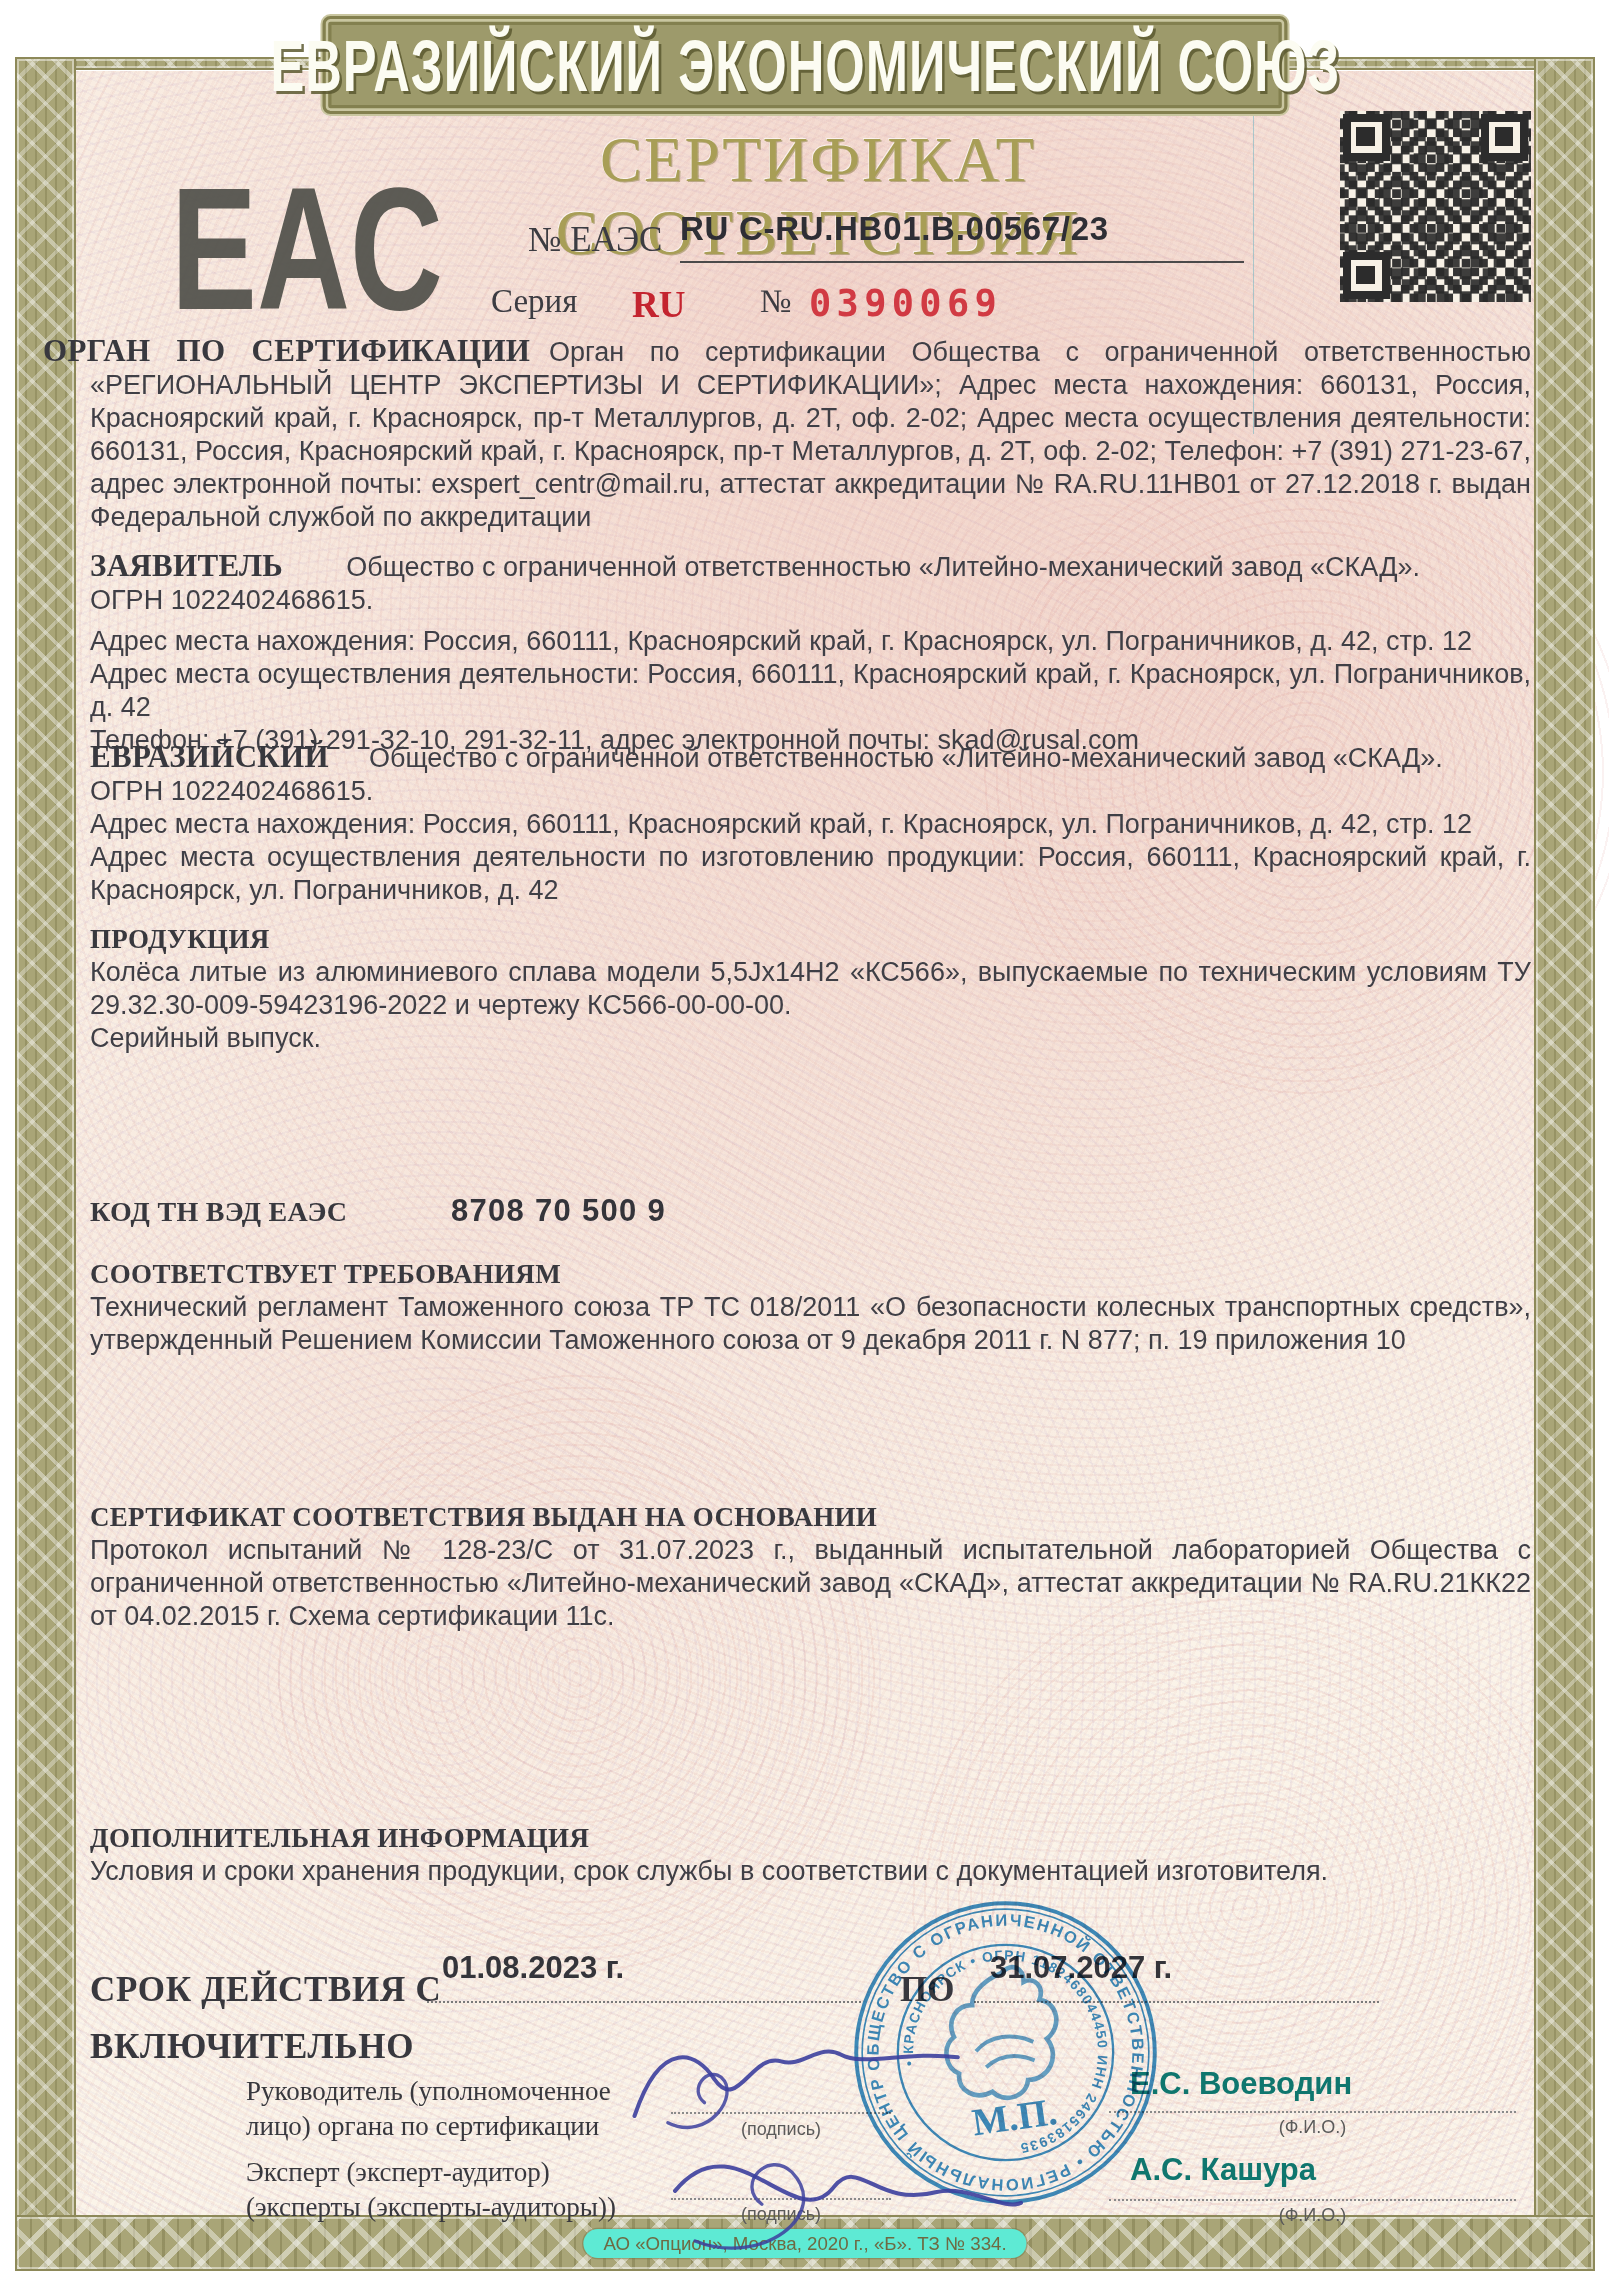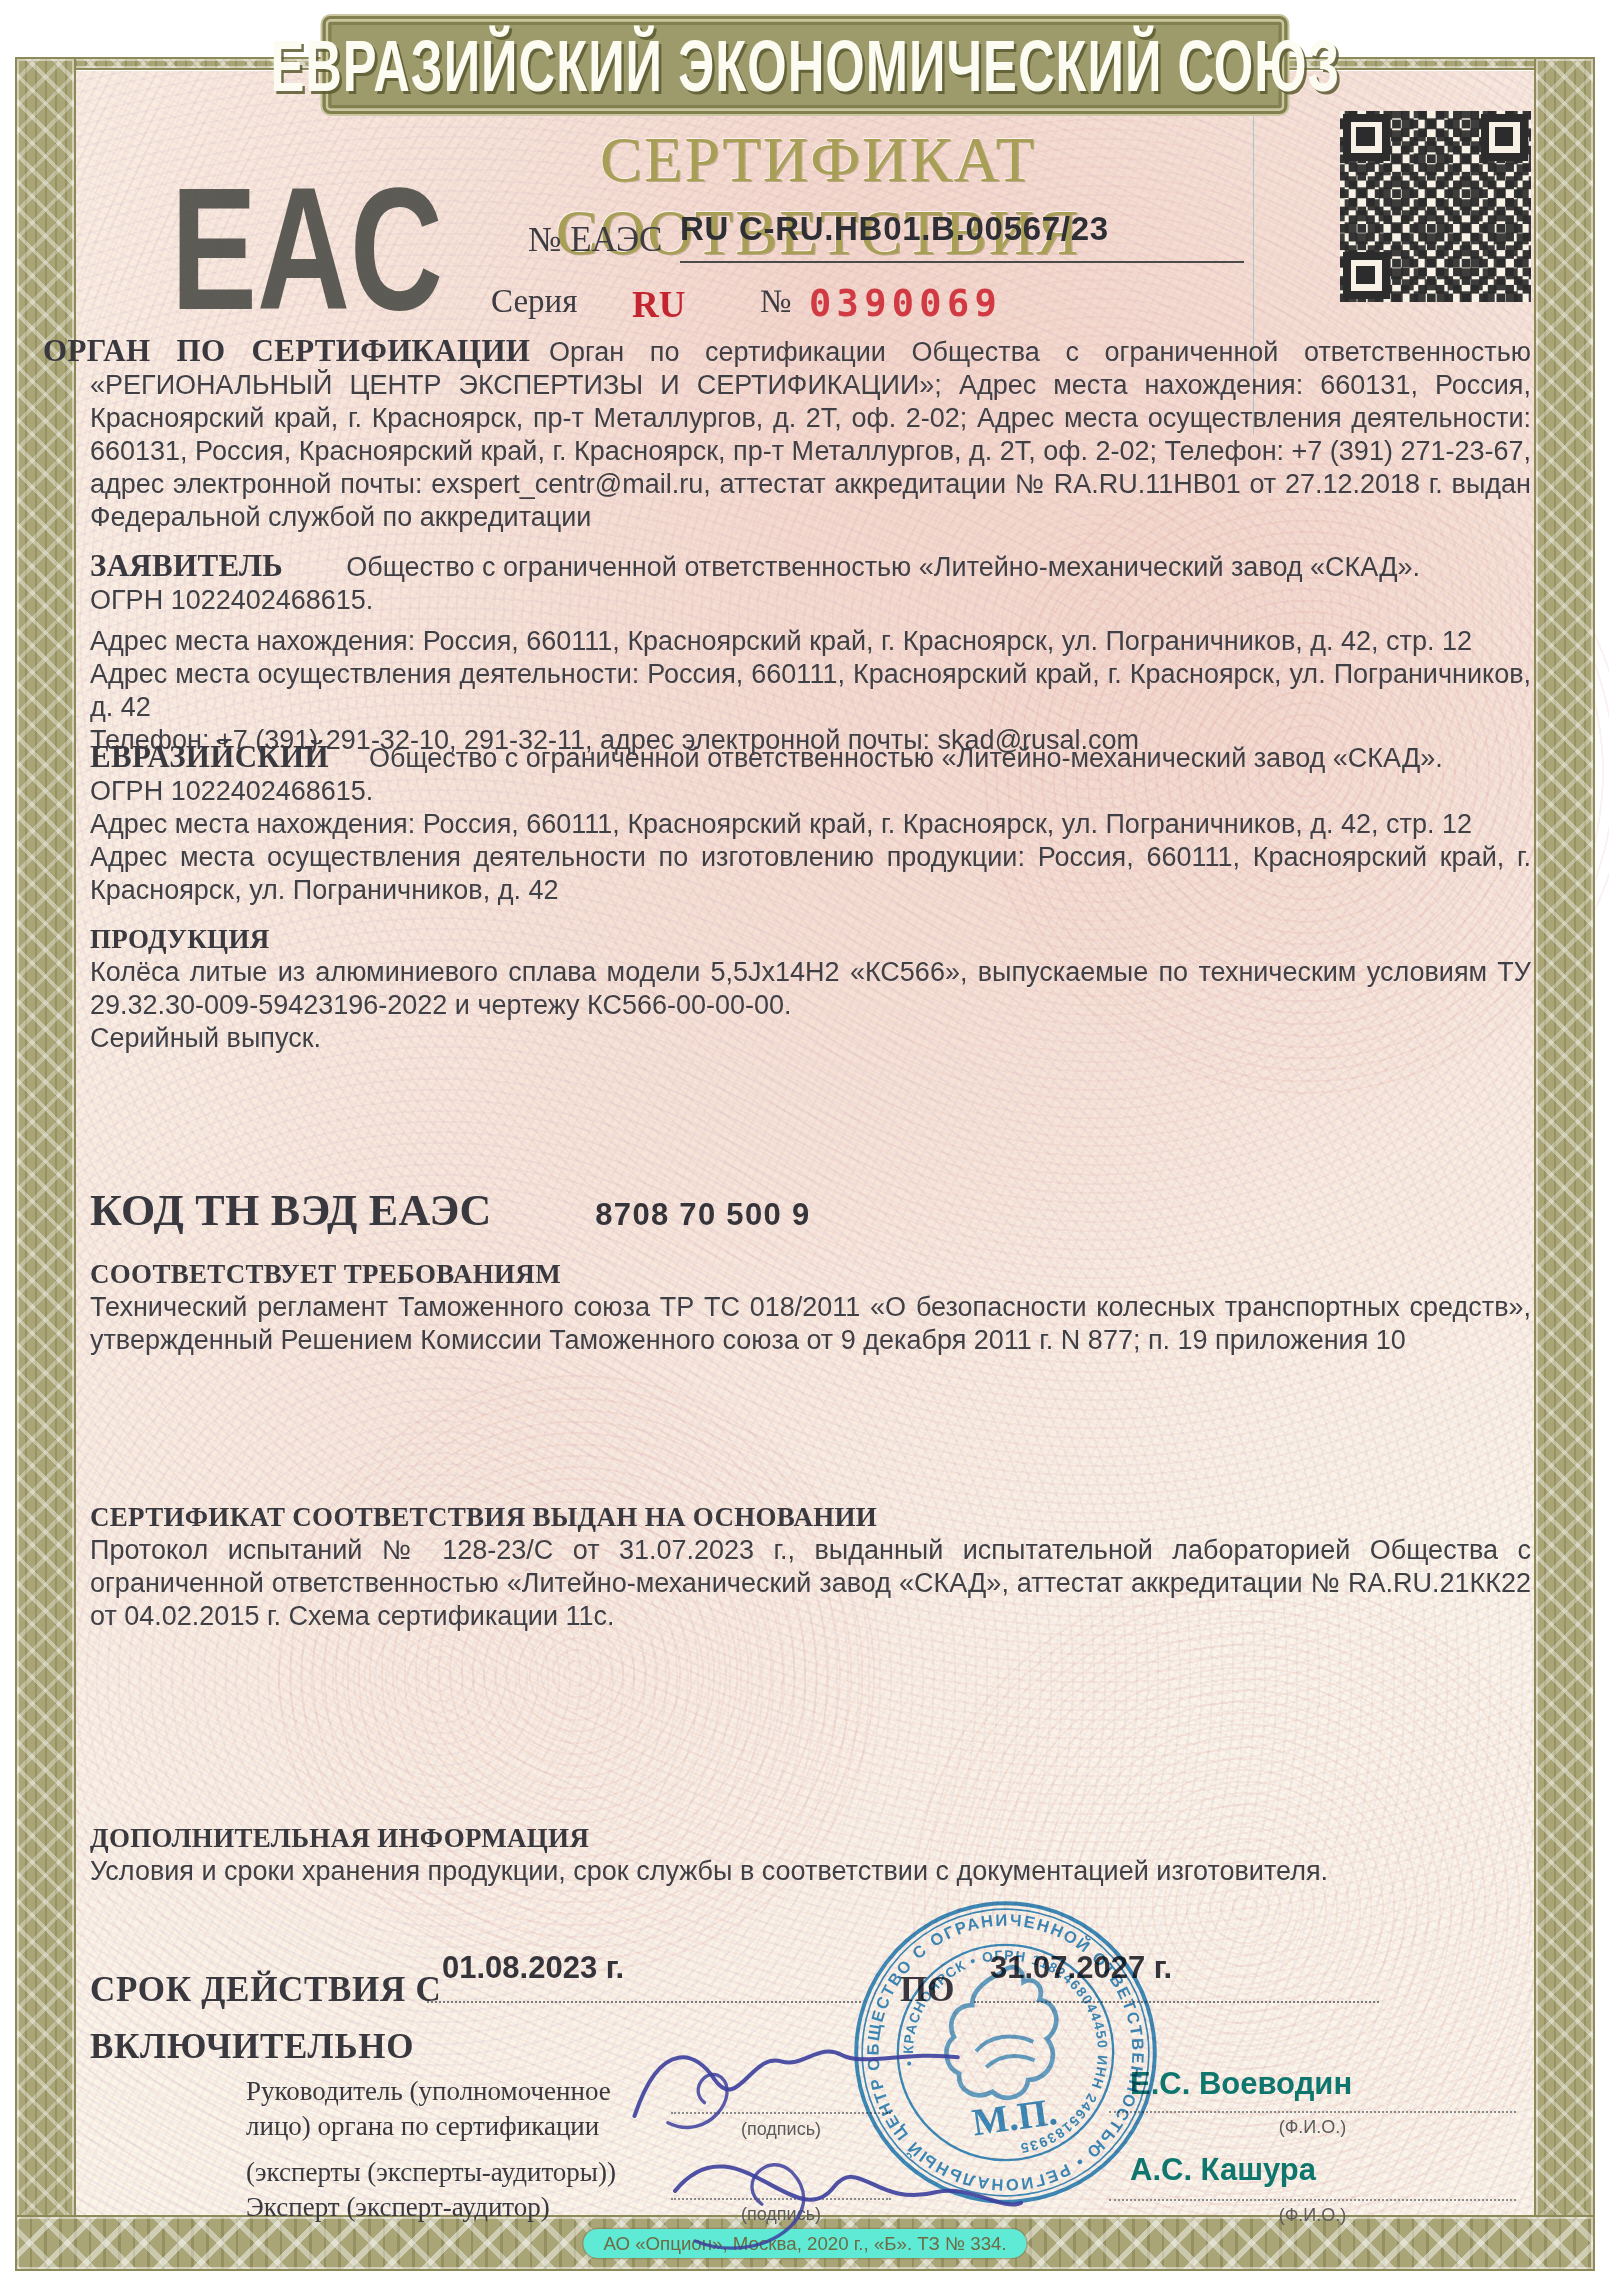--- a/index.html
+++ b/index.html
@@ -202,21 +202,21 @@
     <p class="ind just">Адрес места осуществления деятельности по изготовлению продукции: Россия, 660111, Красноярский край, г. Красноярск, ул. Пограничников, д. 42</p>
   </div>
 
   <div class="section" style="top:923px">
     <p class="label-line">ПРОДУКЦИЯ</p>
     <p class="ind just">Колёса литые из алюминиевого сплава модели 5,5Jх14Н2 «КС566», выпускаемые по техническим условиям ТУ 29.32.30-009-59423196-2022 и чертежу КС566-00-00-00.</p>
     <p class="ind">Серийный выпуск.</p>
   </div>
 
   <div class="section" style="top:1194px">
-    <p><span class="slabel" style="font-size:44px">КОД ТН ВЭД ЕАЭС</span><span class="tnved-value">8708 70 500 9</span></p>
+    <p><span class="slabel" style="font-size:28px">КОД ТН ВЭД ЕАЭС</span><span class="tnved-value">8708 70 500 9</span></p>
   </div>
 
   <div class="section" style="top:1258px">
     <p class="label-line">СООТВЕТСТВУЕТ ТРЕБОВАНИЯМ</p>
     <p class="ind just">Технический регламент Таможенного союза ТР ТС 018/2011 «О безопасности колесных транспортных средств», утвержденный Решением Комиссии Таможенного союза от 9 декабря 2011 г. N 877; п. 19 приложения 10</p>
   </div>
 
   <div class="section" style="top:1501px">
     <p class="label-line">СЕРТИФИКАТ СООТВЕТСТВИЯ ВЫДАН НА ОСНОВАНИИ</p>
     <p class="ind just">Протокол испытаний № 128-23/С от 31.07.2023 г., выданный испытательной лабораторией Общества с ограниченной ответственностью «Литейно-механический завод «СКАД», аттестат аккредитации № RA.RU.21КК22 от 04.02.2015 г. Схема сертификации 11с.</p>
@@ -238,22 +238,22 @@
   </div>
 
   <div class="sig-role role1">Руководитель (уполномоченное лицо) органа по сертификации</div>
   <div class="sig-line sline1"></div>
   <div class="caption cap-sign1">(подпись)</div>
   <div class="sig-name name1">Е.С. Воеводин</div>
   <div class="name-line nline1"></div>
   <div class="caption cap-fio1">(Ф.И.О.)</div>
 
   <div class="sig-role role2">
+    <div>Эксперт (эксперт-аудитор)</div>
     <div>(эксперты (эксперты-аудиторы))</div>
-    <div>Эксперт (эксперт-аудитор)</div>
   </div>
   <div class="sig-line sline2"></div>
   <div class="caption cap-sign2">(подпись)</div>
   <div class="sig-name name2">А.С. Кашура</div>
   <div class="name-line nline2"></div>
   <div class="caption cap-fio2">(Ф.И.О.)</div>
 
   <svg class="scribble" style="left:621px;top:2016px" width="347" height="120" viewBox="0 0 520 180">
     <path d="M20,150 C60,30 115,55 140,95 C175,145 195,55 240,68 C272,78 298,40 330,58 C362,76 430,52 505,62" fill="none" stroke="#3c3f9d" stroke-width="6" stroke-linecap="round" opacity=".9"></path>
     <path d="M70,160 C130,190 180,118 150,92 C130,75 100,110 125,130" fill="none" stroke="#3c3f9d" stroke-width="5" stroke-linecap="round" opacity=".85"></path>

